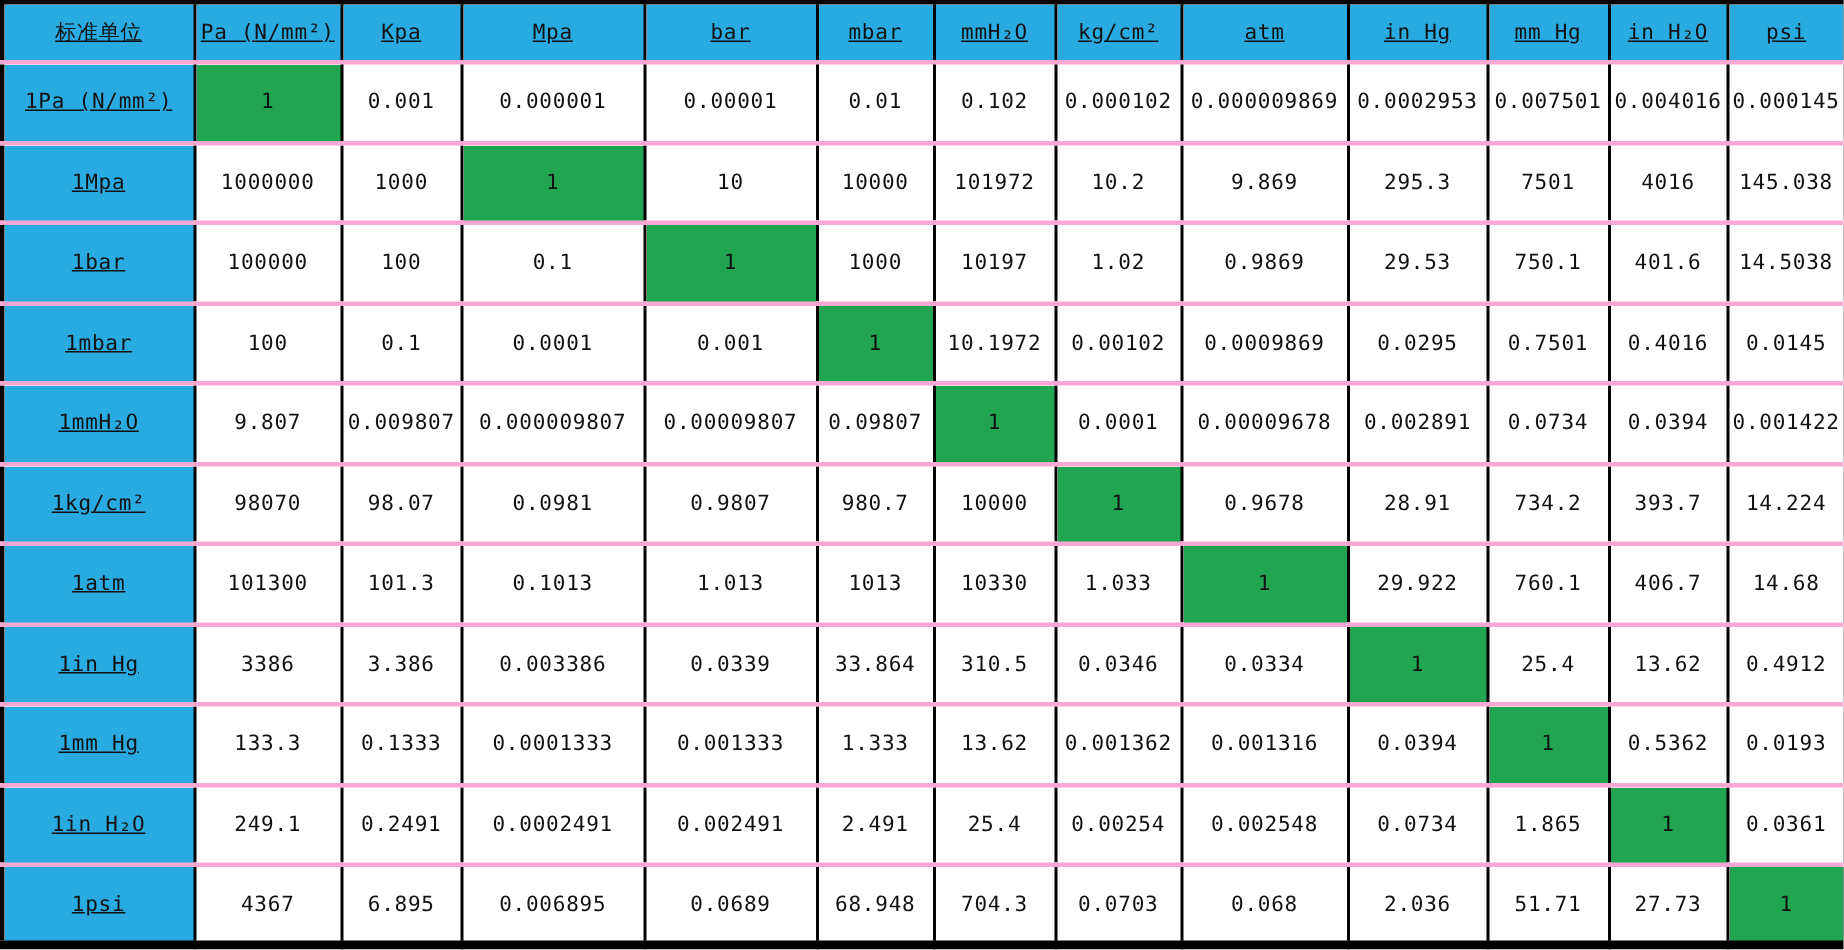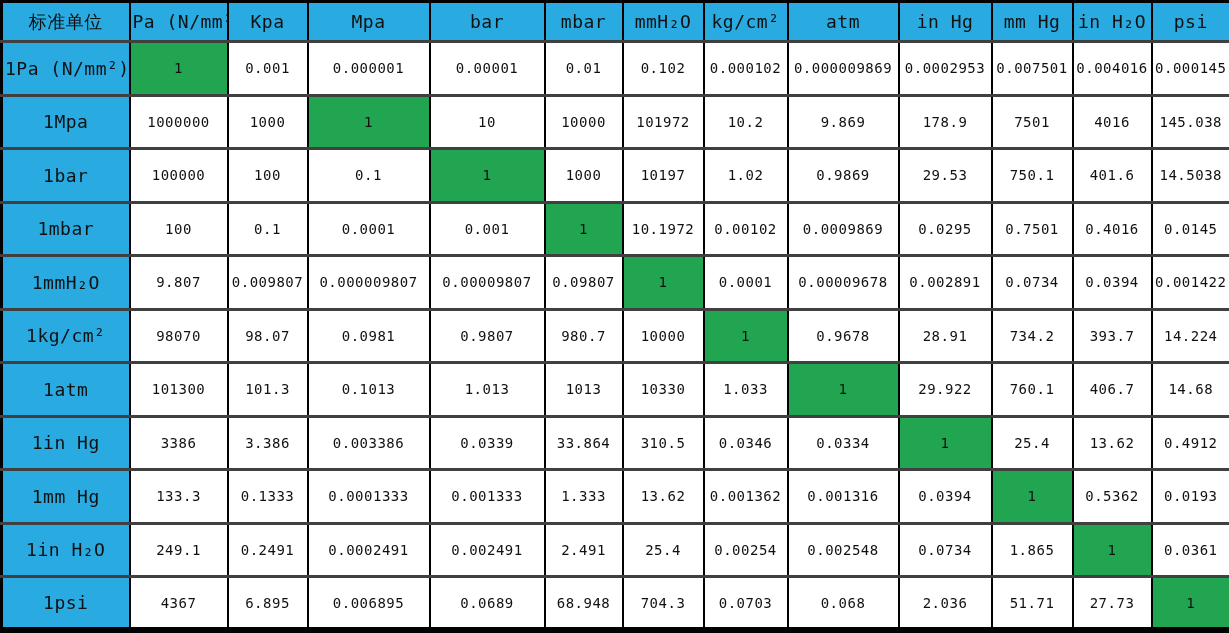--- a/index.html
+++ b/index.html
@@ -25,24 +25,25 @@
     vertical-align:middle;
     font-weight:normal;
     font-size:14px;
     color:#111;
     padding:0 2px;
     overflow:hidden;
     white-space:nowrap;
     letter-spacing:0.5px;
   }
   thead tr{height:40px;}
-  tbody tr{height:49px;border-top:3px solid #404040;}
+  tbody tr{height:49px;border-top:3px solid #f9a8d4;}
   thead th, tbody th{
     background:var(--header-bg,#29ABE2);
-    font-size:18px;
+    font-size:14px;
+    text-decoration:underline;
   }
   td{background:var(--cell-bg,#ffffff);}
   td.diag{background:var(--diag-bg,#21A550);}
 </style>
 </head>
 <body>
 
 <table>
   <colgroup>
     <col style="width:128px">
@@ -95,21 +96,21 @@
       <tr>
         <th>1Mpa</th>
         <td>1000000</td>
         <td>1000</td>
         <td class="diag">1</td>
         <td>10</td>
         <td>10000</td>
         <td>101972</td>
         <td>10.2</td>
         <td>9.869</td>
-        <td>178.9</td>
+        <td>295.3</td>
         <td>7501</td>
         <td>4016</td>
         <td>145.038</td>
       </tr>
       <tr>
         <th>1bar</th>
         <td>100000</td>
         <td>100</td>
         <td>0.1</td>
         <td class="diag">1</td>

